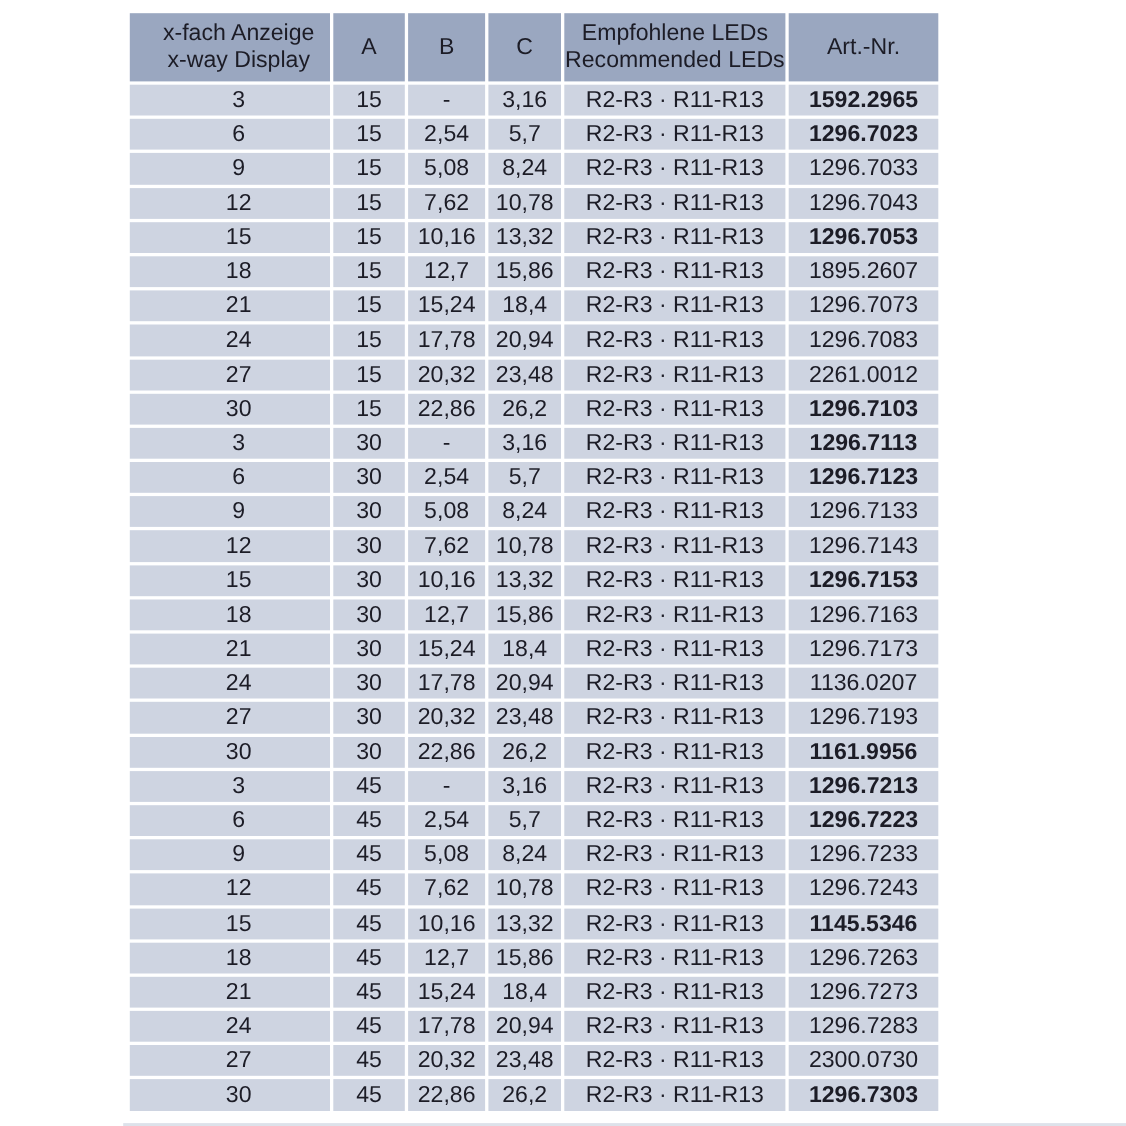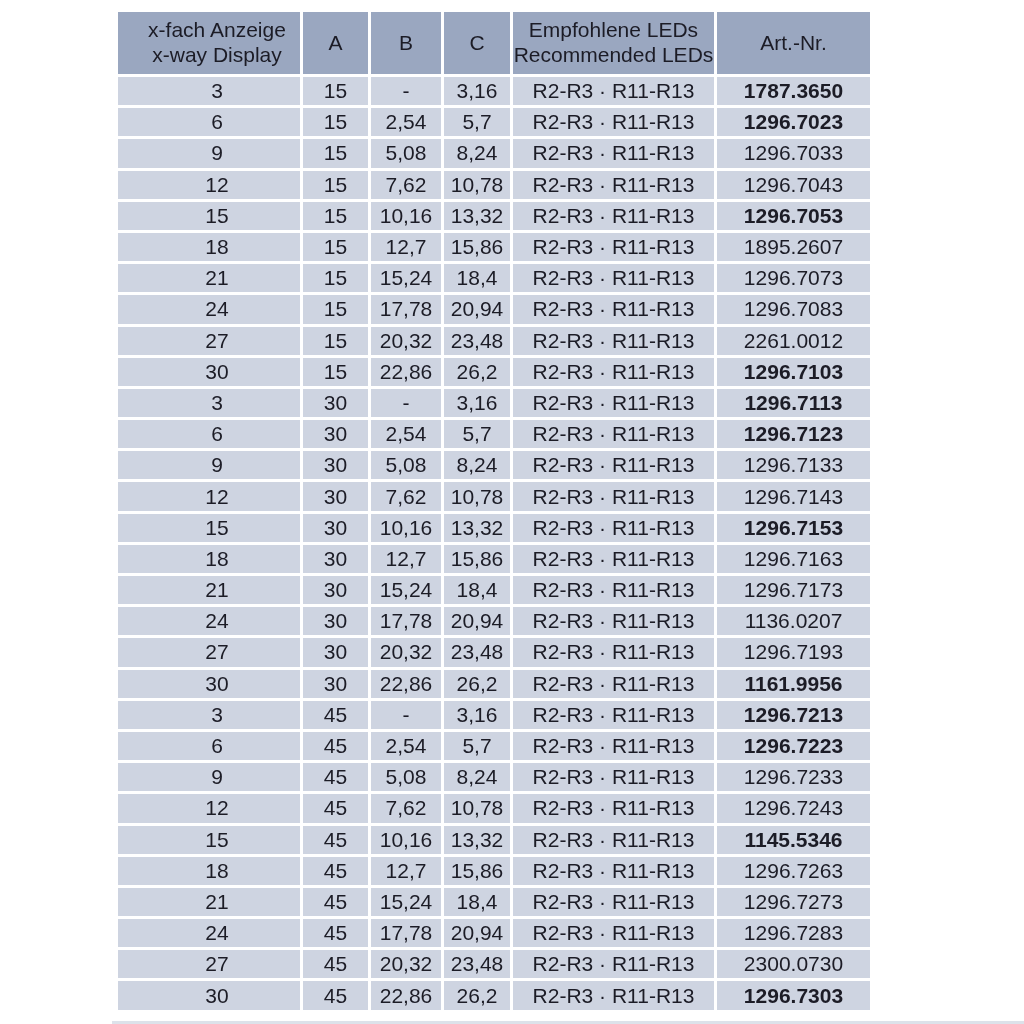--- a/index.html
+++ b/index.html
@@ -45,21 +45,21 @@
     background: var(--row-bg);
     height: 28.2px;
     font-weight: normal;
   }
   td.bold { font-weight: bold; }
   .c-display { width: 182px; padding-left: 16px; }
   .c-a { width: 65px; }
   .c-b { width: 70px; }
   .c-c { width: 66px; }
   .c-leds { width: 201px; }
-  .c-art { width: 153px; }
+  .c-art { width: 136px; }
   .hdr-line { display: block; }
   .page-edge {
     position: absolute;
     left: 112px; right: 0; bottom: 0;
     height: 3px;
     background: var(--edge-line);
   }
 </style>
 </head>
 <body>
@@ -82,21 +82,21 @@
         <th class="c-art">Art.-Nr.</th>
       </tr>
     </thead>
     <tbody id="table-body">
   <tr>
     <td class="c-display">3</td>
     <td class="c-a">15</td>
     <td class="c-b">-</td>
     <td class="c-c">3,16</td>
     <td class="c-leds">R2-R3 · R11-R13</td>
-    <td class="c-art bold">1787.3650</td>
+    <td class="c-art bold">1592.2965</td>
   </tr>
 
   <tr>
     <td class="c-display">6</td>
     <td class="c-a">15</td>
     <td class="c-b">2,54</td>
     <td class="c-c">5,7</td>
     <td class="c-leds">R2-R3 · R11-R13</td>
     <td class="c-art bold">1296.7023</td>
   </tr>

